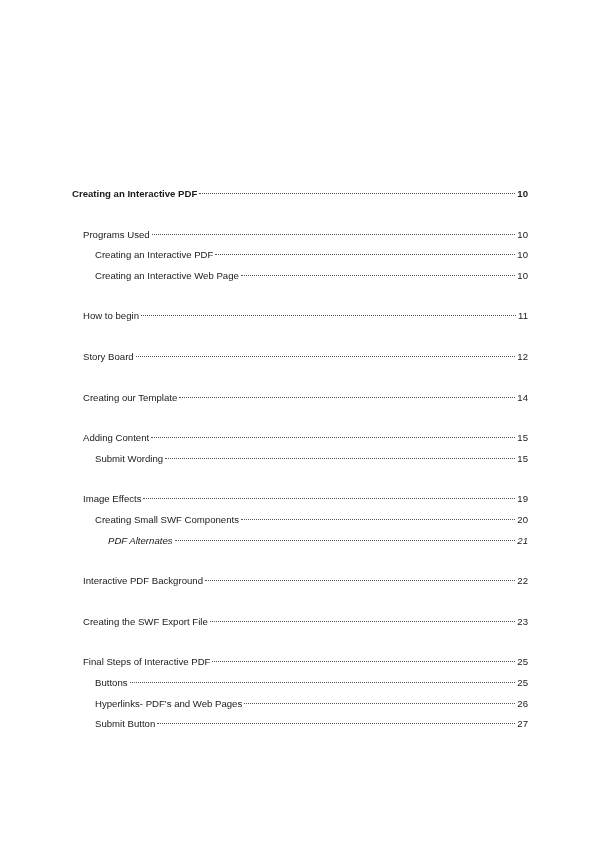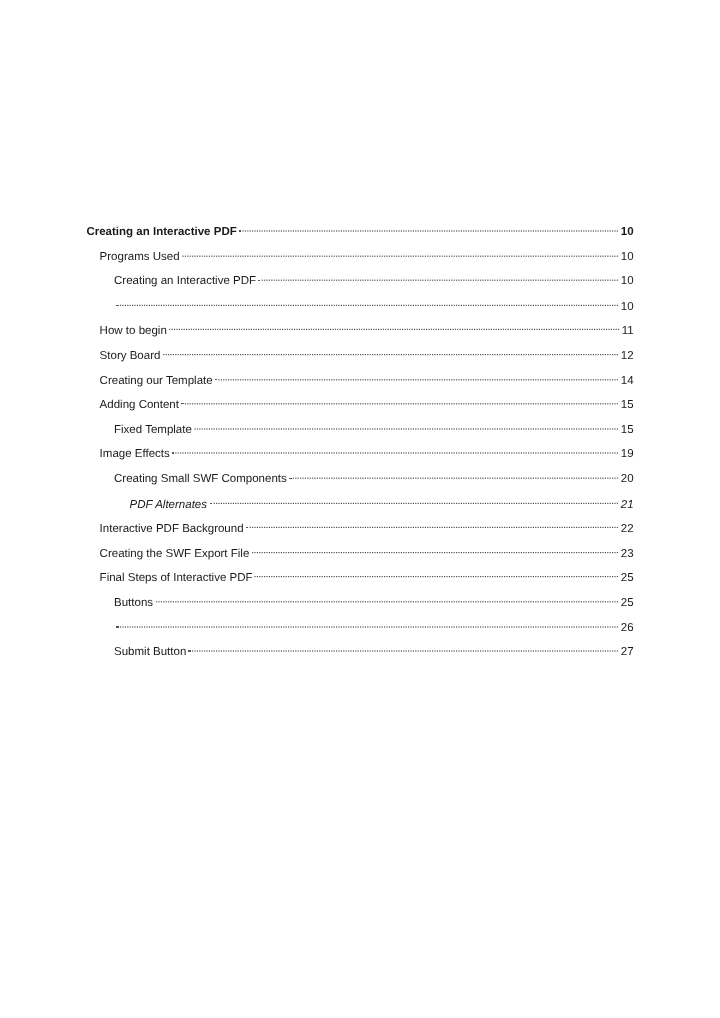--- a/index.html
+++ b/index.html
@@ -1,21 +1,21 @@
 <!DOCTYPE html>
 <html><head>
   <meta charset="utf-8">
   <style>
     html, body { margin: 0; padding: 0; background: #ffffff; }
     body { width: 600px; height: 848px; position: relative; overflow: hidden;
       font-family: "Liberation Sans", sans-serif; color: #1a1a1a; }
     .toc { position: absolute; left: 72px; top: 184px; width: 456px; }
     .toc-row { display: flex; align-items: flex-start; height: 20.6px; font-size: 9.6px; line-height: 20.6px; }
     .toc-row.l0 { padding-left: 0; font-weight: bold; }
-    .toc-row.l1 { padding-left: 11px; }
+    .toc-row.l1 { padding-left: 11px; margin-top: 20px; }
     .toc-row.l2 { padding-left: 23px; }
     .toc-row.l3 { padding-left: 36px; font-style: italic; }
     .toc-title { white-space: nowrap; }
     .toc-dots { flex: 1; border-bottom: 1px dotted #555; margin: 0 2px; position: relative; top: -3px; height: 0; }
     .toc-page { white-space: nowrap; }
     a.toc-link { color: inherit; text-decoration: none; display: flex; width: 100%; align-items: baseline; }
   </style>
 </head>
 <body>
 
@@ -36,20 +36,21 @@
     </div>
   <div class="toc-row l2">
       <a class="toc-link">
         <span class="toc-title">Creating an Interactive PDF</span>
         <span class="toc-dots"></span>
         <span class="toc-page">10</span>
       </a>
     </div>
   <div class="toc-row l2">
       <a class="toc-link">
+        <span class="toc-title">Creating an Interactive Web Page</span>
         <span class="toc-dots"></span>
         <span class="toc-page">10</span>
       </a>
     </div>
   <div class="toc-row l1">
       <a class="toc-link">
         <span class="toc-title">How to begin</span>
         <span class="toc-dots"></span>
         <span class="toc-page">11</span>
       </a>
@@ -70,21 +71,21 @@
     </div>
   <div class="toc-row l1">
       <a class="toc-link">
         <span class="toc-title">Adding Content</span>
         <span class="toc-dots"></span>
         <span class="toc-page">15</span>
       </a>
     </div>
   <div class="toc-row l2">
       <a class="toc-link">
-        <span class="toc-title">Fixed Template</span>
+        <span class="toc-title">Submit Wording</span>
         <span class="toc-dots"></span>
         <span class="toc-page">15</span>
       </a>
     </div>
   <div class="toc-row l1">
       <a class="toc-link">
         <span class="toc-title">Image Effects</span>
         <span class="toc-dots"></span>
         <span class="toc-page">19</span>
       </a>
@@ -126,20 +127,21 @@
     </div>
   <div class="toc-row l2">
       <a class="toc-link">
         <span class="toc-title">Buttons</span>
         <span class="toc-dots"></span>
         <span class="toc-page">25</span>
       </a>
     </div>
   <div class="toc-row l2">
       <a class="toc-link">
+        <span class="toc-title">Hyperlinks- PDF's and Web Pages</span>
         <span class="toc-dots"></span>
         <span class="toc-page">26</span>
       </a>
     </div>
   <div class="toc-row l2">
       <a class="toc-link">
         <span class="toc-title">Submit Button</span>
         <span class="toc-dots"></span>
         <span class="toc-page">27</span>
       </a>

